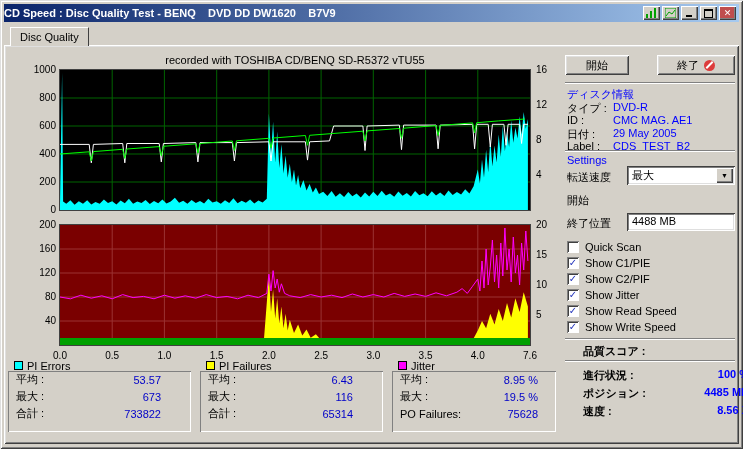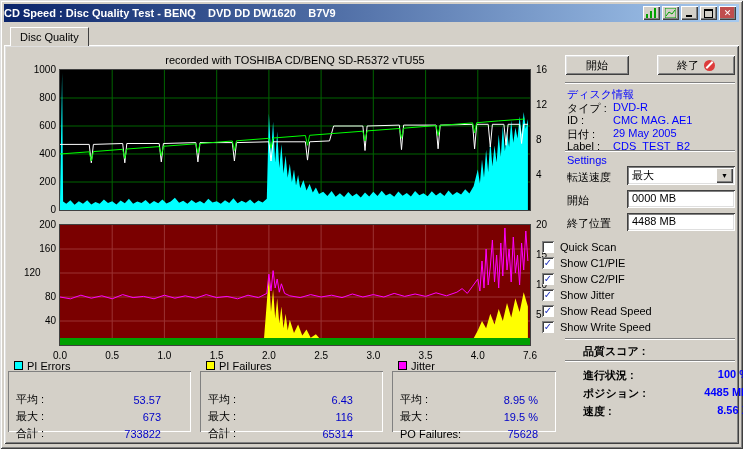--- a/index.html
+++ b/index.html
@@ -18,21 +18,21 @@
   .panel{position:absolute;left:4px;top:45px;width:735px;height:399px;background:#D4D0C8;
        box-shadow: inset 1px 1px #FFFFFF, inset -1px -1px #404040, inset 2px 2px #DFDFDF, inset -2px -2px #808080;}
   .chart-title{position:absolute;left:60px;top:54px;width:470px;text-align:center;font-size:11px;}
   .chartbox{position:absolute;border:1px solid #404040;}
   #c1box{left:59px;top:69px;width:472px;height:142px;}
   #c2box{left:59px;top:224px;width:472px;height:122px;}
   .chartbox svg{display:block;}
   .axis-label{position:absolute;font-size:10px;color:#000;white-space:nowrap;}
   .stat-legend{position:absolute;top:360px;height:11px;display:flex;align-items:center;gap:4px;font-size:11px;}
   .sq{width:9px;height:9px;border:1px solid #000;flex:0 0 auto;}
-  .statbox{position:absolute;top:371px;height:61px;padding-top:20px;
+  .statbox{position:absolute;top:371px;height:61px;padding-top:0;
        box-shadow: inset 1px 1px #808080, inset -1px -1px #FFFFFF;}
   #stat1{left:8px;width:183px;}  #stat2{left:200px;width:183px;}  #stat3{left:392px;width:164px;}
   .stat-row{display:flex;justify-content:space-between;align-items:center;height:17px;padding:0 30px 0 8px;}
   #stat3 .stat-row{padding-right:18px;}
   .stat-row .v{color:#0000C8;}
   .btn{position:absolute;height:20px;background:#D4D0C8;display:flex;align-items:center;justify-content:center;gap:5px;
        box-shadow: inset 1px 1px #FFFFFF, inset -1px -1px #404040, inset 2px 2px #DFDFDF, inset -2px -2px #808080;cursor:default;}
   #btn-start{left:565px;top:55px;width:64px;}
   #btn-exit{left:657px;top:55px;width:78px;}
   .exit-ic{width:11px;height:11px;border-radius:50%;background:#DD3B3B;position:relative;flex:0 0 auto;}
@@ -43,21 +43,21 @@
   .rp-row .lab{width:46px;flex:0 0 auto;}
   .rp-row .val{color:#0000FF;}
   .rp-kv{position:absolute;left:583px;width:166px;display:flex;justify-content:space-between;font-weight:bold;}
   .rp-kv .val{color:#0000FF;}
   .sunken{box-shadow: inset 1px 1px #404040, inset -1px -1px #FFFFFF, inset 2px 2px #808080, inset -2px -2px #DFDFDF;}
   .combo{position:absolute;left:627px;top:166px;width:108px;height:19px;background:#fff;display:flex;align-items:center;}
   .combo .txt{flex:1;padding:0 5px;}
   .combo .drop{width:17px;height:15px;margin-right:2px;background:#D4D0C8;display:flex;align-items:center;justify-content:center;
        font-size:7px;box-shadow: inset 1px 1px #FFFFFF, inset -1px -1px #404040, inset -2px -2px #808080;}
   .textbox{position:absolute;left:627px;width:108px;height:18px;background:#fff;padding:2px 5px;font-size:11px;}
-  .cb{position:absolute;left:542px;display:flex;align-items:flex-end;gap:6px;height:13px;}
+  .cb{position:absolute;left:567px;display:flex;align-items:flex-end;gap:6px;height:13px;}
   .cb .box{width:12px;height:12px;background:#fff;display:flex;align-items:center;justify-content:center;
        font-size:10px;font-weight:bold;color:#2233BB;line-height:1;
        box-shadow: inset 1px 1px #808080, inset -1px -1px #FFFFFF, inset 2px 2px #404040;}
 </style>
 </head>
 <body>
 
 <div class="win">
 
   <div class="titlebar">
@@ -141,21 +141,21 @@
       <span class="axis-label" style="left: 24px; top: 148px; width: 32px; text-align: right;">400</span>
       <span class="axis-label" style="left: 24px; top: 120px; width: 32px; text-align: right;">600</span>
       <span class="axis-label" style="left: 24px; top: 92px; width: 32px; text-align: right;">800</span>
       <span class="axis-label" style="left: 24px; top: 64px; width: 32px; text-align: right;">1000</span>
       <span class="axis-label" style="left: 536px; top: 169px;">4</span>
       <span class="axis-label" style="left: 536px; top: 134px;">8</span>
       <span class="axis-label" style="left: 536px; top: 99px;">12</span>
       <span class="axis-label" style="left: 536px; top: 64px; text-align: right;">16</span>
       <span class="axis-label" style="left: 24px; top: 315px; width: 32px; text-align: right;">40</span>
       <span class="axis-label" style="left: 24px; top: 291px; width: 32px; text-align: right;">80</span>
-      <span class="axis-label" style="left: 24px; top: 267px; width: 32px; text-align: left;">120</span>
+      <span class="axis-label" style="left: 24px; top: 267px; width: 32px; text-align: right;">120</span>
       <span class="axis-label" style="left: 24px; top: 243px; width: 32px; text-align: right;">160</span>
       <span class="axis-label" style="left: 24px; top: 219px; width: 32px; text-align: right;">200</span>
       <span class="axis-label" style="left: 536px; top: 309px;">5</span>
       <span class="axis-label" style="left: 536px; top: 279px;">10</span>
       <span class="axis-label" style="left: 536px; top: 249px;">15</span>
       <span class="axis-label" style="left: 536px; top: 219px;">20</span>
       <span class="axis-label" style="left: 49px; top: 350px; width: 22px; text-align: center;">0.0</span>
       <span class="axis-label" style="left: 101.222px; top: 350px; width: 22px; text-align: center;">0.5</span>
       <span class="axis-label" style="left: 153.444px; top: 350px; width: 22px; text-align: center;">1.0</span>
       <span class="axis-label" style="left: 205.667px; top: 350px; width: 22px; text-align: center;">1.5</span>
@@ -254,21 +254,20 @@
   <div class="sep" style="top:150px"></div>
   <div class="section-head" style="top:154px">Settings</div>
 
   <div class="section-head" style="top:170px;color:#000">転送速度</div>
   <div class="combo sunken">
     <span class="txt">最大</span>
     <span class="drop">▼</span>
   </div>
 
   <div class="section-head" style="top:193px;color:#000">開始</div>
-  <div class="textbox sunken" style="top:190px">0000 MB</div>
 
   <div class="section-head" style="top:216px;color:#000">終了位置</div>
   <div class="textbox sunken" style="top:213px">4488 MB</div>
 
   <div class="cb" style="top:240px">
       <span class="box"></span>
       <span>Quick Scan</span>
     </div>
   <div class="cb" style="top:256px">
       <span class="box">✓</span>

